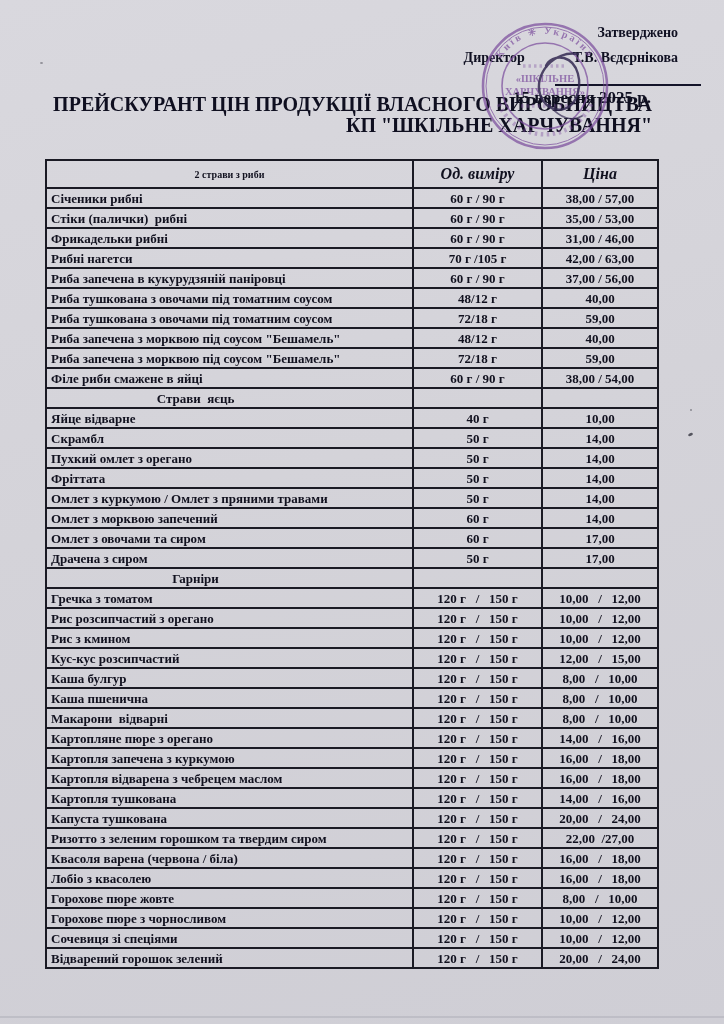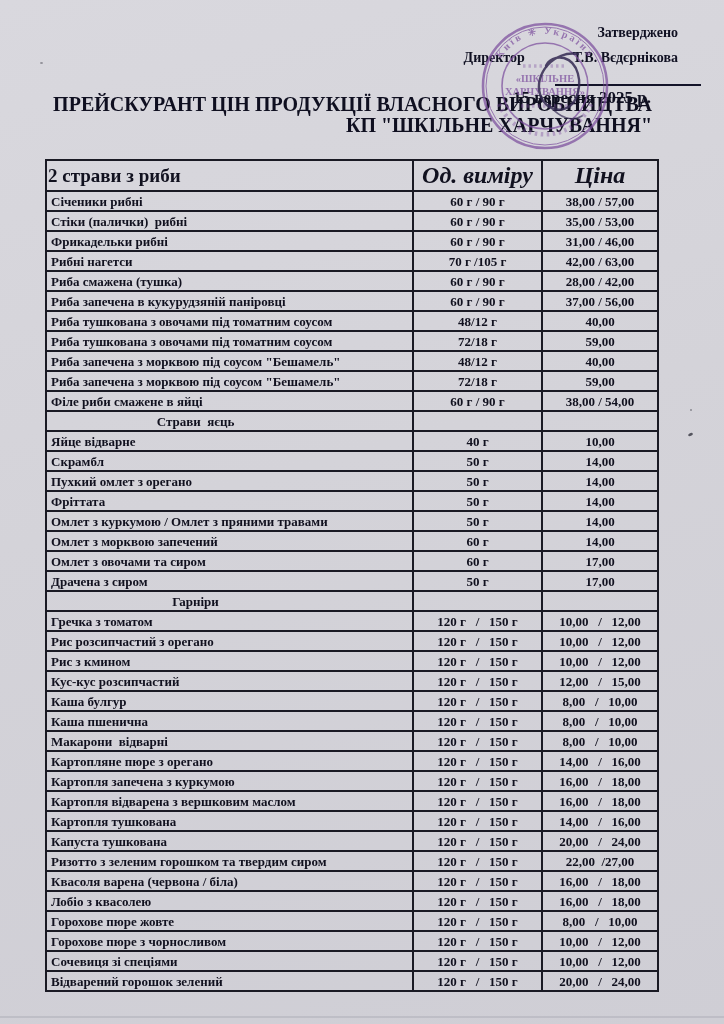--- a/index.html
+++ b/index.html
@@ -28,22 +28,22 @@
   .signature{position:absolute;left:520px;top:46px;width:80px;height:86px;opacity:.85;}
 
   
   .tbl-wrap{position:absolute;left:45px;top:159px;width:612px;}
   table{border-collapse:collapse;table-layout:fixed;width:612px;
     font-family:"Liberation Serif","DejaVu Serif",serif;}
   col.c1{width:367px;} col.c2{width:129px;} col.c3{width:116px;}
   td,th{border:2px solid #1a1a24;white-space:pre;overflow:hidden;
     font-weight:bold;color:#11111f;}
   thead th{height:24px;vertical-align:middle;}
-  th.h1{font-size:19px;text-align:left;}
-  th.h2,th.h3{font-size:24px;font-style:italic;}
+  th.h1{font-size:10px;text-align:center;}
+  th.h2,th.h3{font-size:16px;font-style:italic;}
   tbody td{height:16px;font-size:13px;line-height:15px;vertical-align:middle;}
   tbody td:first-child{text-align:left;padding:0 2px 0 4px;}
   tbody td:nth-child(2),tbody td:nth-child(3){text-align:center;}
   tr.section td:first-child{text-align:center;padding-right:72px;}
 
   
   .bottom-edge{position:absolute;left:0;top:1016px;width:724px;height:2px;background:#b9b9c2;opacity:.8;}
   .speck{position:absolute;border-radius:50%;background:#55555f;}
   .speck.s1{left:688px;top:433px;width:5px;height:3px;transform:rotate(-25deg);}
   .speck.s2{left:690px;top:409px;width:2px;height:2px;opacity:.6;}
@@ -120,25 +120,20 @@
             <td>Фрикадельки рибні</td>
             <td>60 г / 90 г</td>
             <td>31,00 / 46,00</td>
           </tr>
           <tr>
             <td>Рибні нагетси</td>
             <td>70 г /105 г</td>
             <td>42,00 / 63,00</td>
           </tr>
           <tr>
-            <td>Риба смажена (тушка)</td>
-            <td>60 г / 90 г</td>
-            <td>28,00 / 42,00</td>
-          </tr>
-          <tr>
             <td>Риба запечена в кукурудзяній паніровці</td>
             <td>60 г / 90 г</td>
             <td>37,00 / 56,00</td>
           </tr>
           <tr>
             <td>Риба тушкована з овочами під томатним соусом</td>
             <td>48/12 г</td>
             <td>40,00</td>
           </tr>
           <tr>
@@ -250,21 +245,21 @@
             <td>Картопляне пюре з орегано</td>
             <td>120 г   /   150 г</td>
             <td>14,00   /   16,00</td>
           </tr>
           <tr>
             <td>Картопля запечена з куркумою</td>
             <td>120 г   /   150 г</td>
             <td>16,00   /   18,00</td>
           </tr>
           <tr>
-            <td>Картопля відварена з вершковим маслом</td>
+            <td>Картопля відварена з чебрецем маслом</td>
             <td>120 г   /   150 г</td>
             <td>16,00   /   18,00</td>
           </tr>
           <tr>
             <td>Картопля тушкована</td>
             <td>120 г   /   150 г</td>
             <td>14,00   /   16,00</td>
           </tr>
           <tr>
             <td>Капуста тушкована</td>

